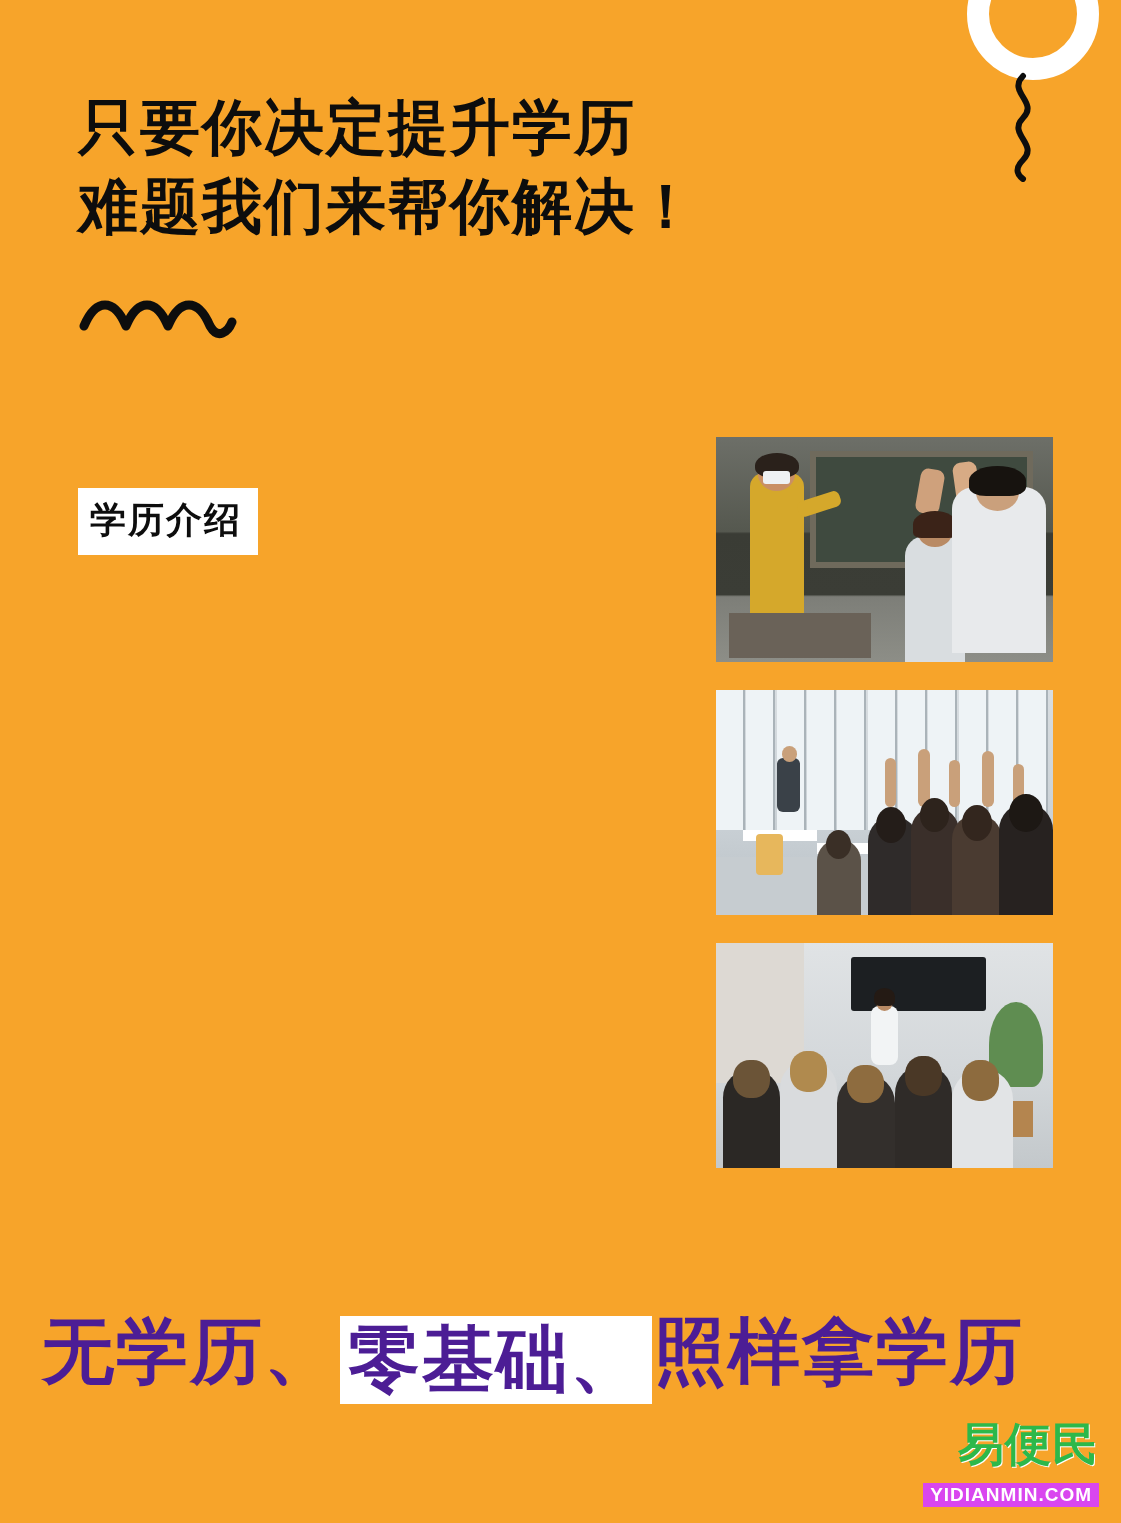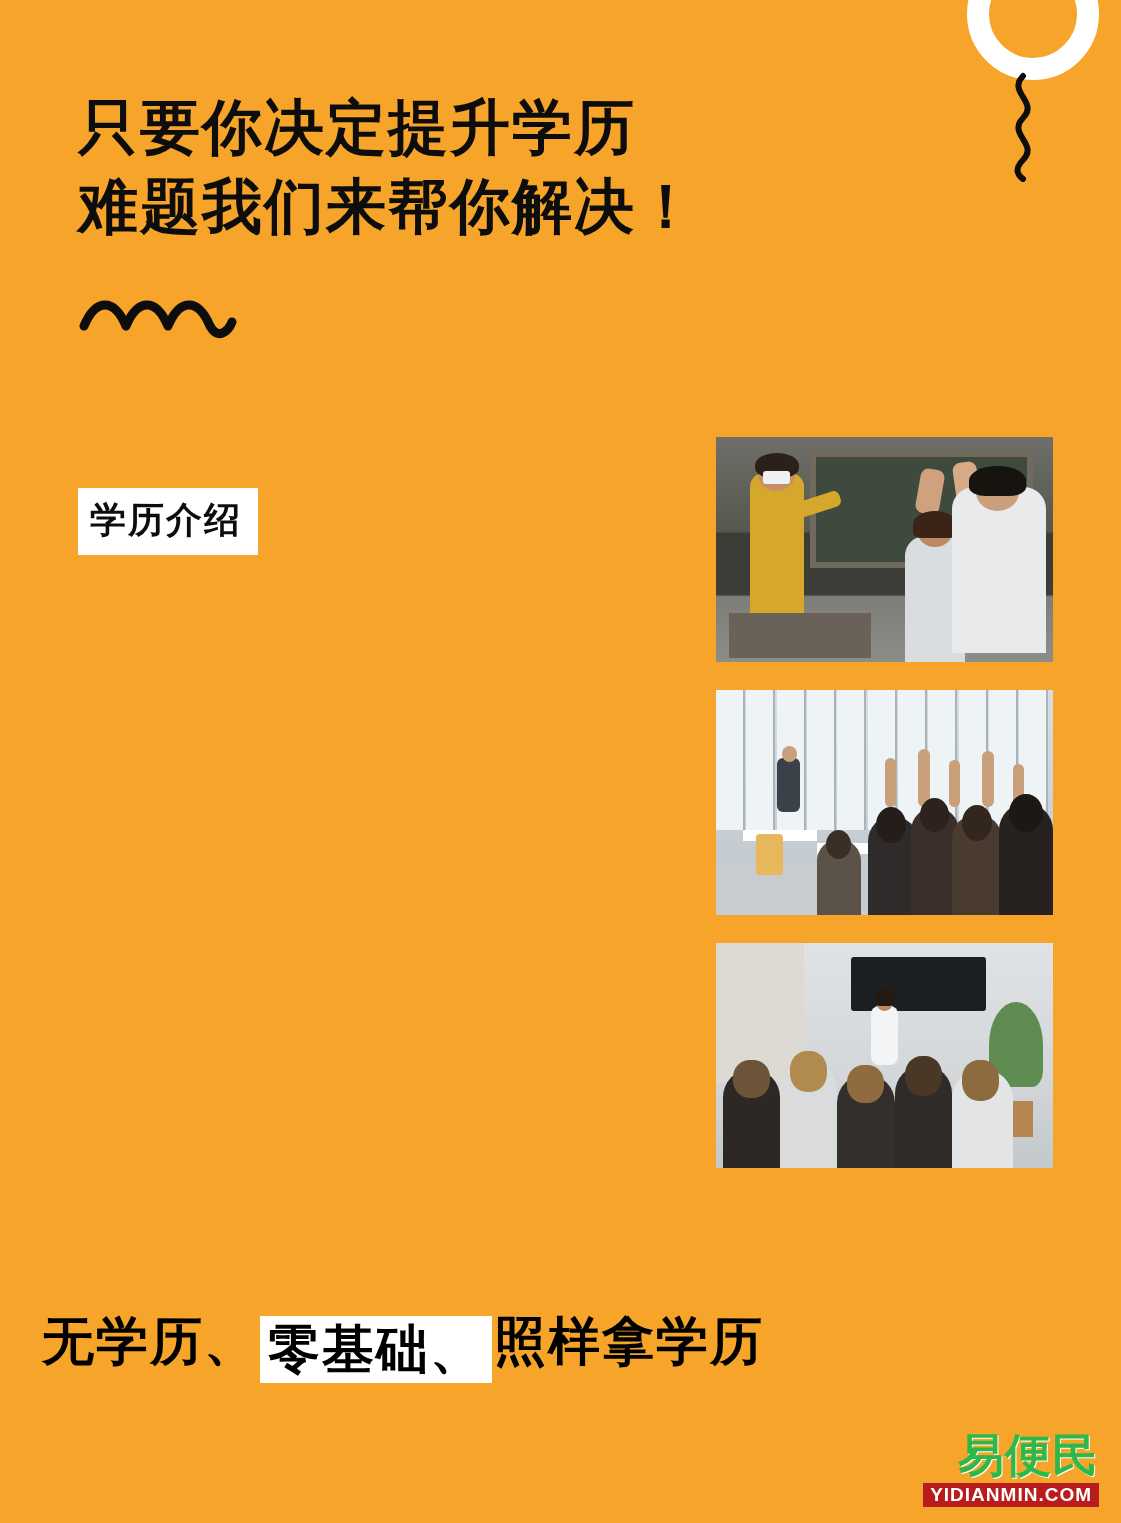--- a/index.html
+++ b/index.html
@@ -152,23 +152,23 @@
   .bottom {
     position: absolute;
     left: 40px;
     top: 1300px;
     width: 1040px;
     display: flex;
     align-items: center;
     white-space: nowrap;
   }
   .bottom .seg {
-    font-size: 52px;
-    font-weight: bold;
-    color: #000000;
+    font-size: 72px;
+    font-weight: bold;
+    color: #4c1d95;
     letter-spacing: 2px;
     line-height: 1.05;
     padding: 6px 2px;
   }
   .bottom .seg.hl {
     background: #ffffff;
     padding: 6px 8px;
     margin-top: 16px;
   }
 
@@ -182,22 +182,22 @@
   }
   .logo .cn {
     font-size: 46px;
     font-weight: bold;
     color: #2db84a;
     letter-spacing: 1px;
     text-shadow: 1px 1px 0 #ffffff;
   }
   .logo .en {
     display: inline-block;
-    margin-top: 5px;
-    background: #b91c1c;
+    margin-top: 16px;
+    background: #d946ef;
     color: #ffffff;
     font-size: 19px;
     font-weight: bold;
     letter-spacing: 1px;
     padding: 2px 7px 3px 7px;
   }
 </style>
 </head>
 <body>
 

